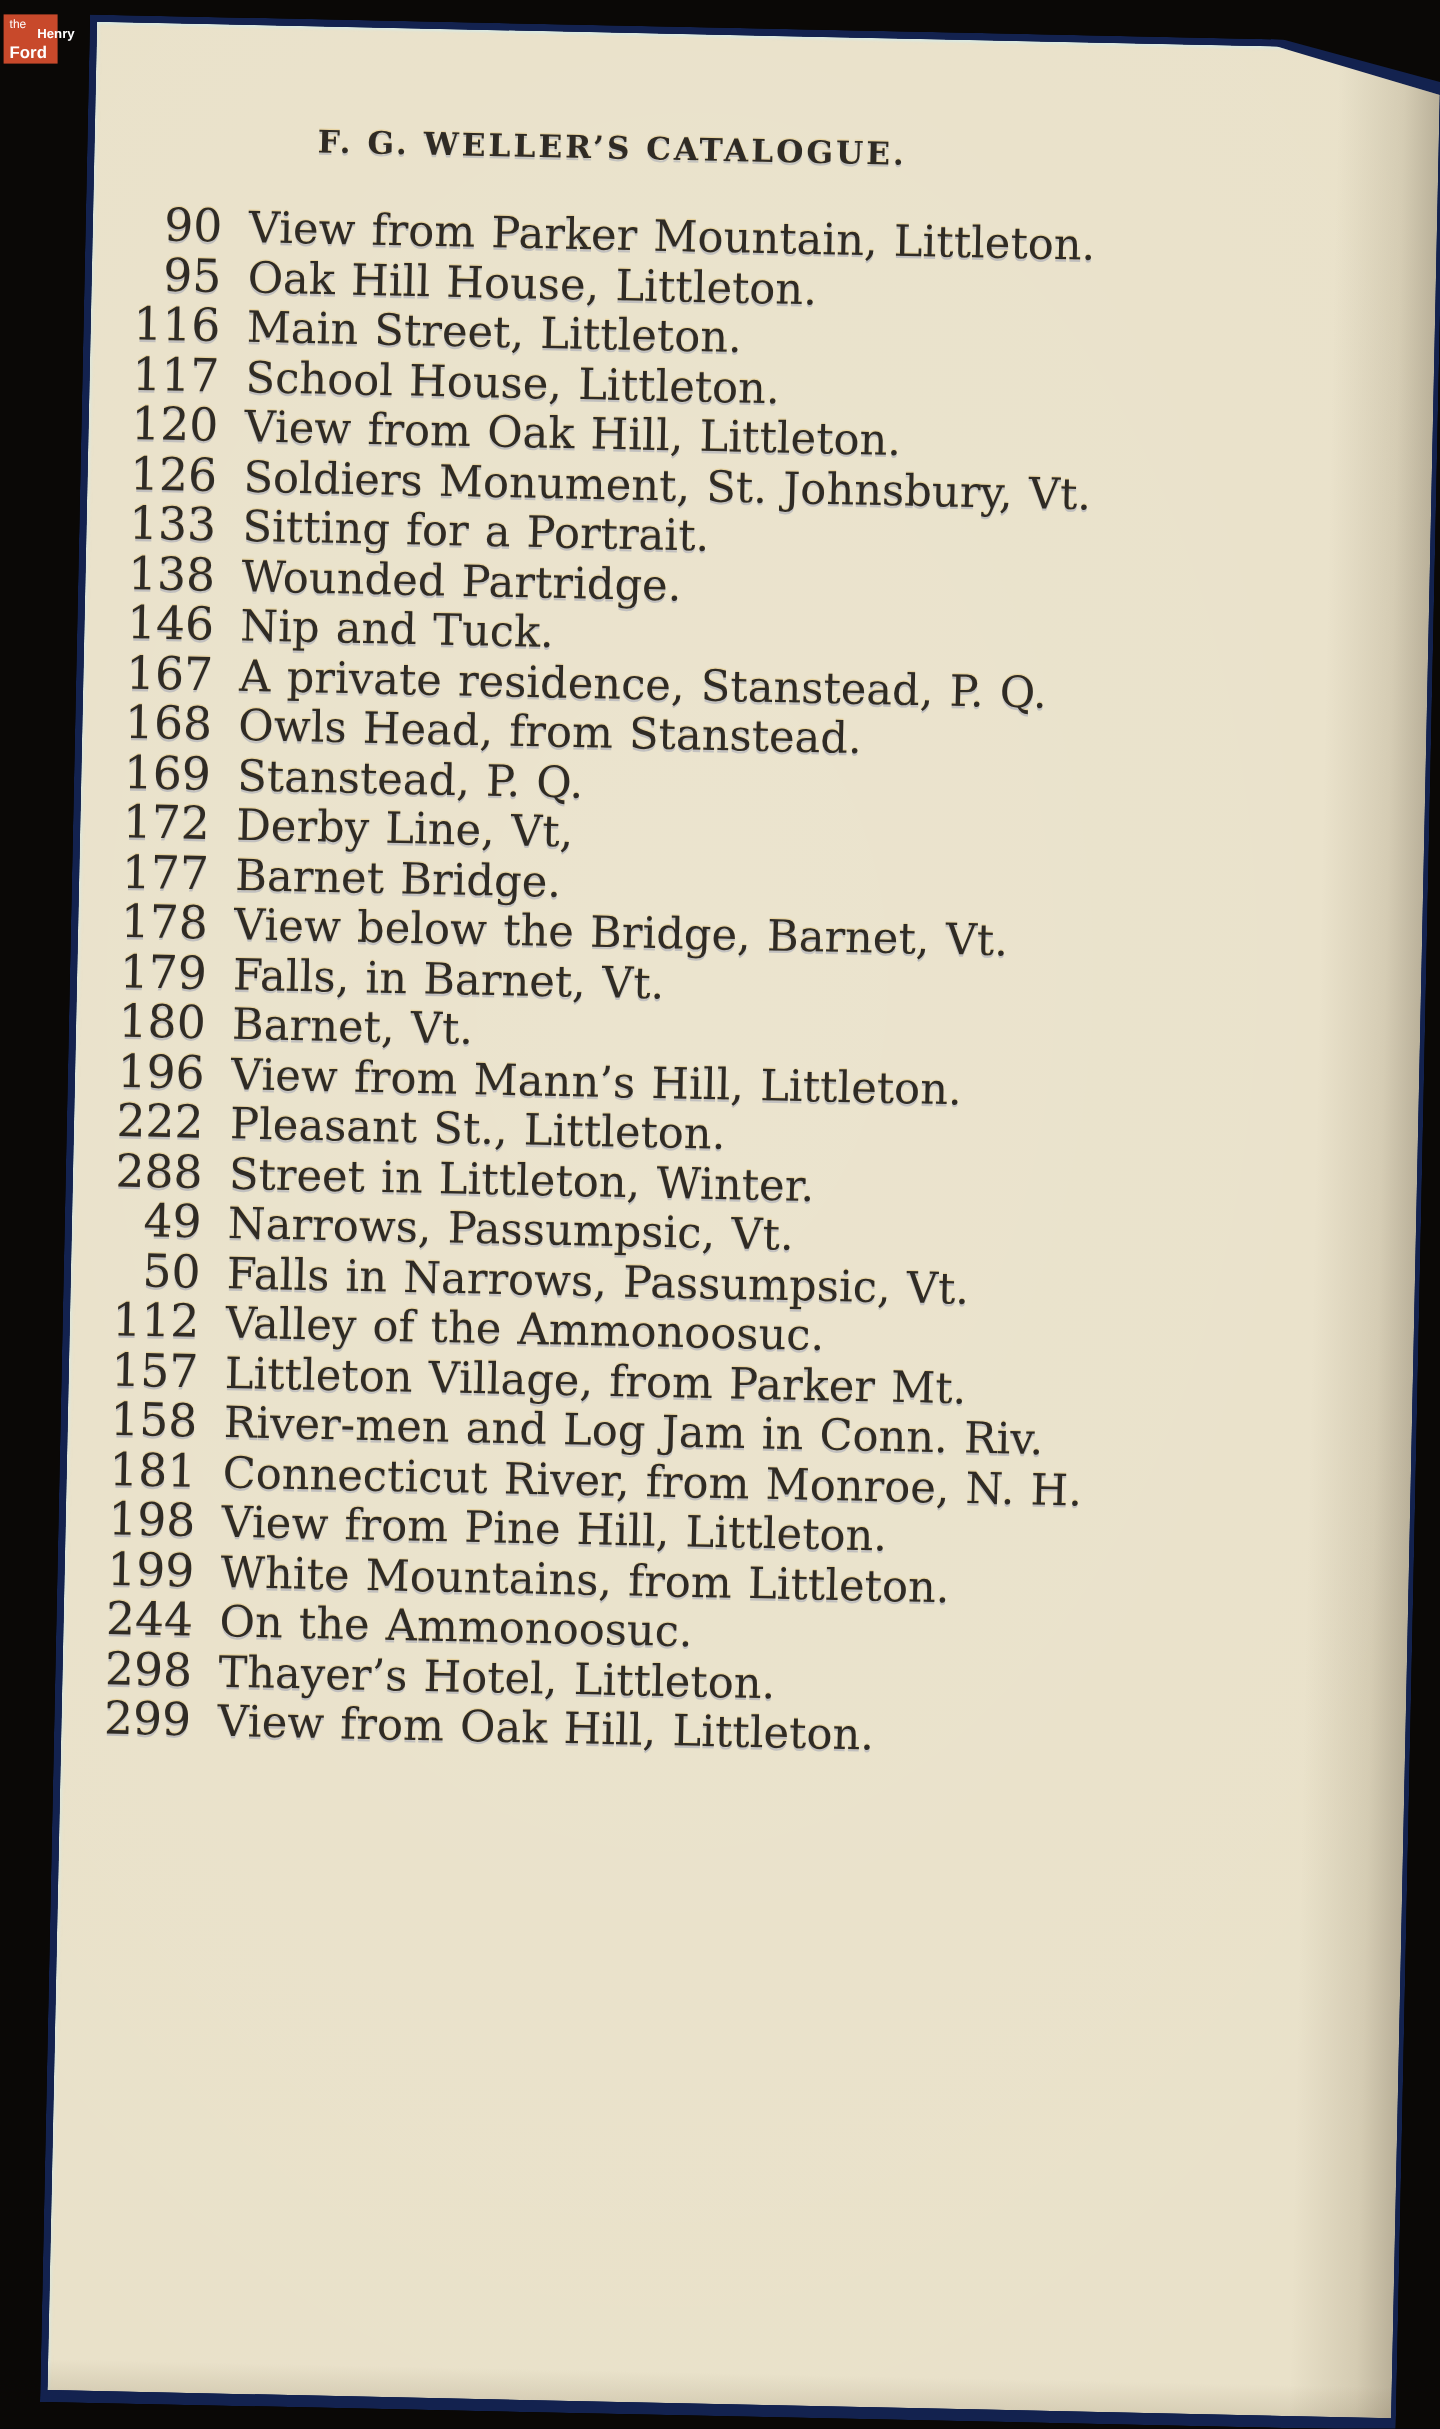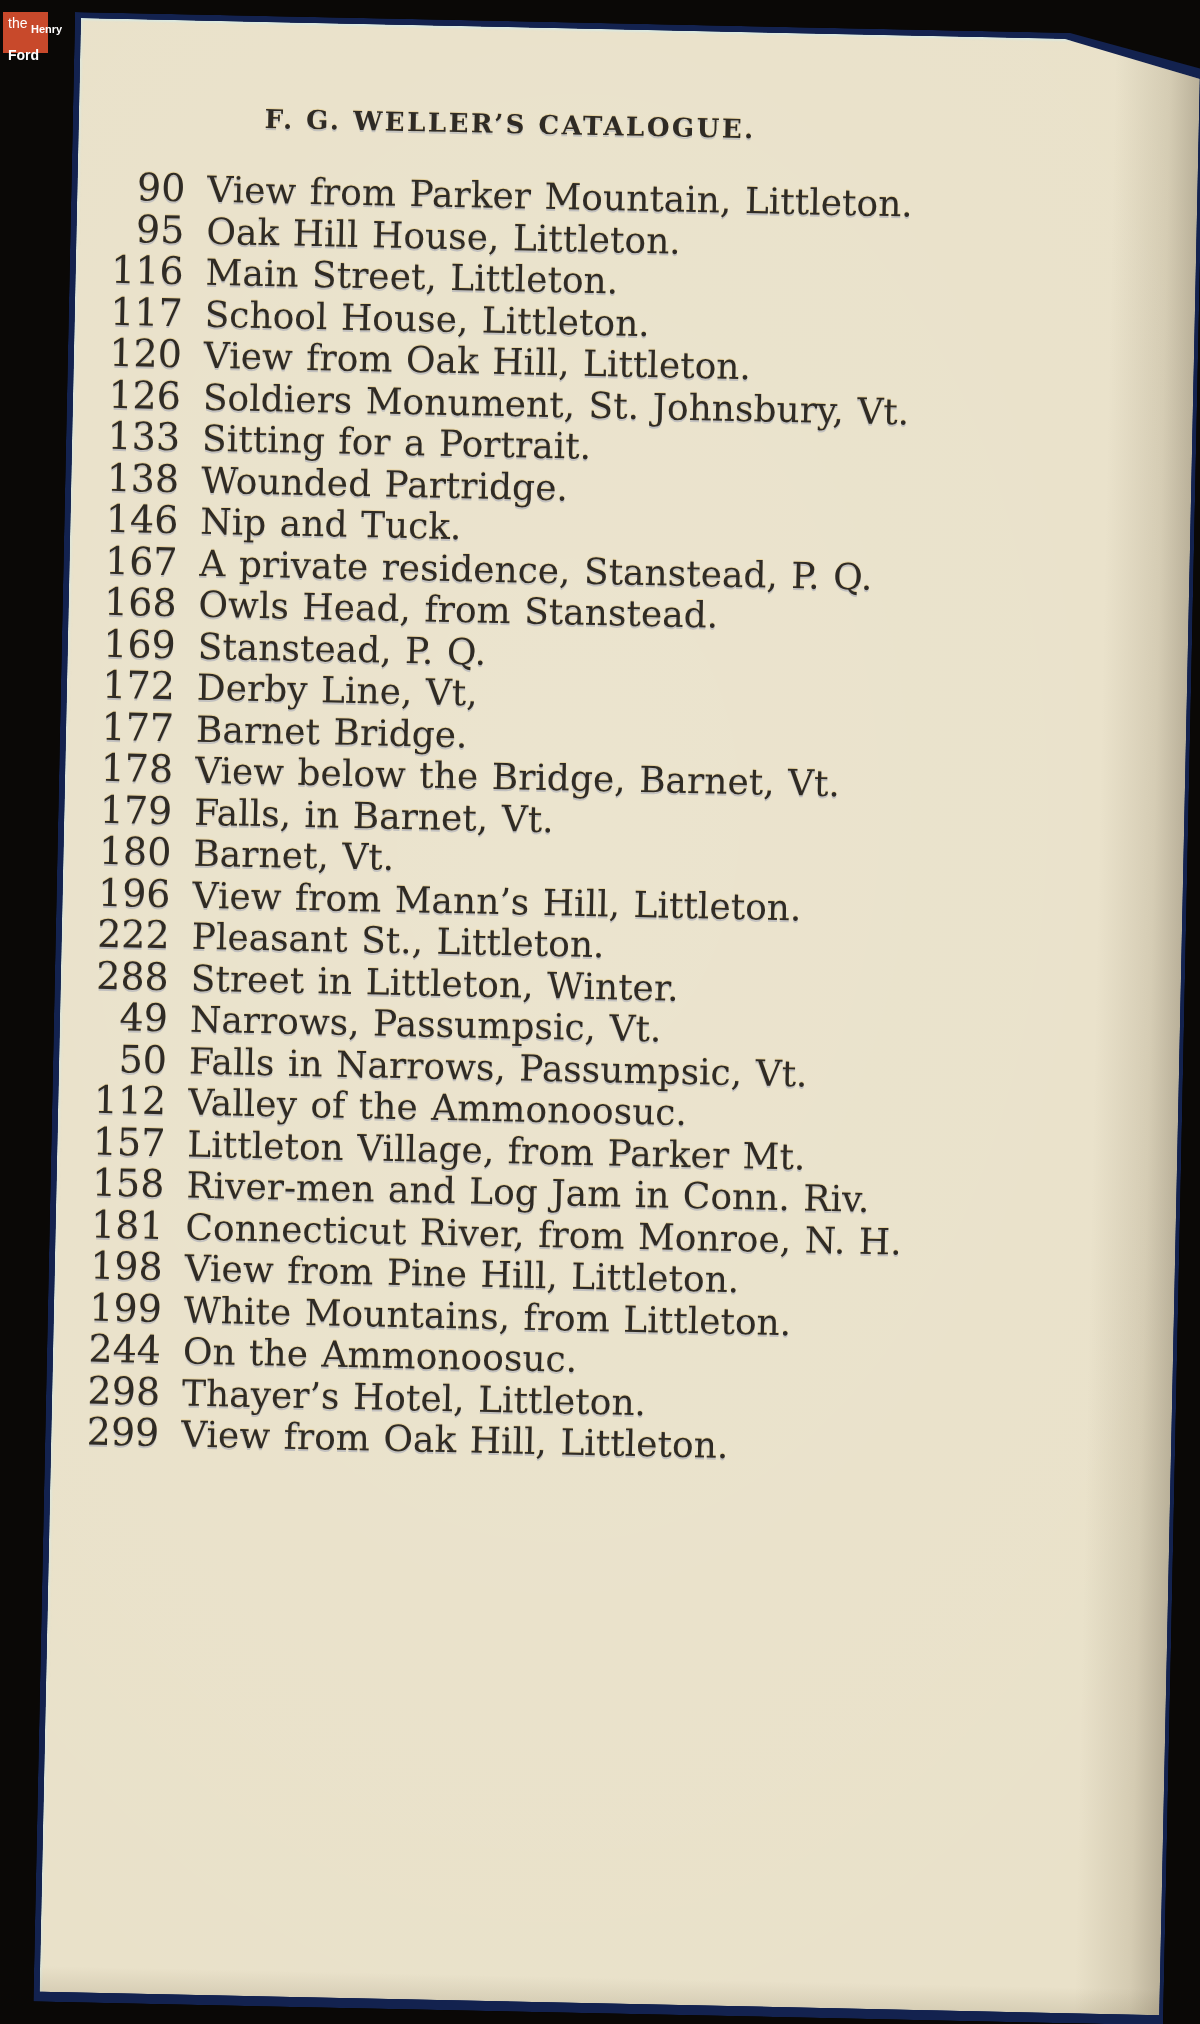--- a/index.html
+++ b/index.html
@@ -18,23 +18,23 @@
   .logo {
     position: absolute;
     left: 3px; top: 12px;
     width: 45px; height: 41px;
     background: var(--logo-bg, #c8492b);
     color: var(--logo-fg, #fff);
     font-family: "Liberation Sans", sans-serif;
     line-height: 1;
     z-index: 5;
   }
-  .logo .l-the   { position: absolute; left: 5px;  top: 4px;  font-size: 14px;  font-weight: 400; }
+  .logo .l-the   { position: absolute; left: 5px;  top: 4px;  font-size: 10px;  font-weight: 400; }
   .logo .l-henry { position: absolute; left: 12px; top: 12px; font-size: 11px; font-weight: 700; padding-left: 16px; }
-  .logo .l-ford  { position: absolute; left: 5px;  top: 36px; font-size: 14px; font-weight: 700; }
+  .logo .l-ford  { position: absolute; left: 5px;  top: 24px; font-size: 14px; font-weight: 700; }
 
   
   .page-outer {
     position: absolute;
     left: 75px; top: 12px;
     width: 1130px; height: 1990px;
     background: var(--edge, #13224f);
     transform: rotate(1.2deg);
     transform-origin: 0 0;
     clip-path: polygon(0 0, 88% 0, 100% 1.7%, 100% 100%, 0 100%);

